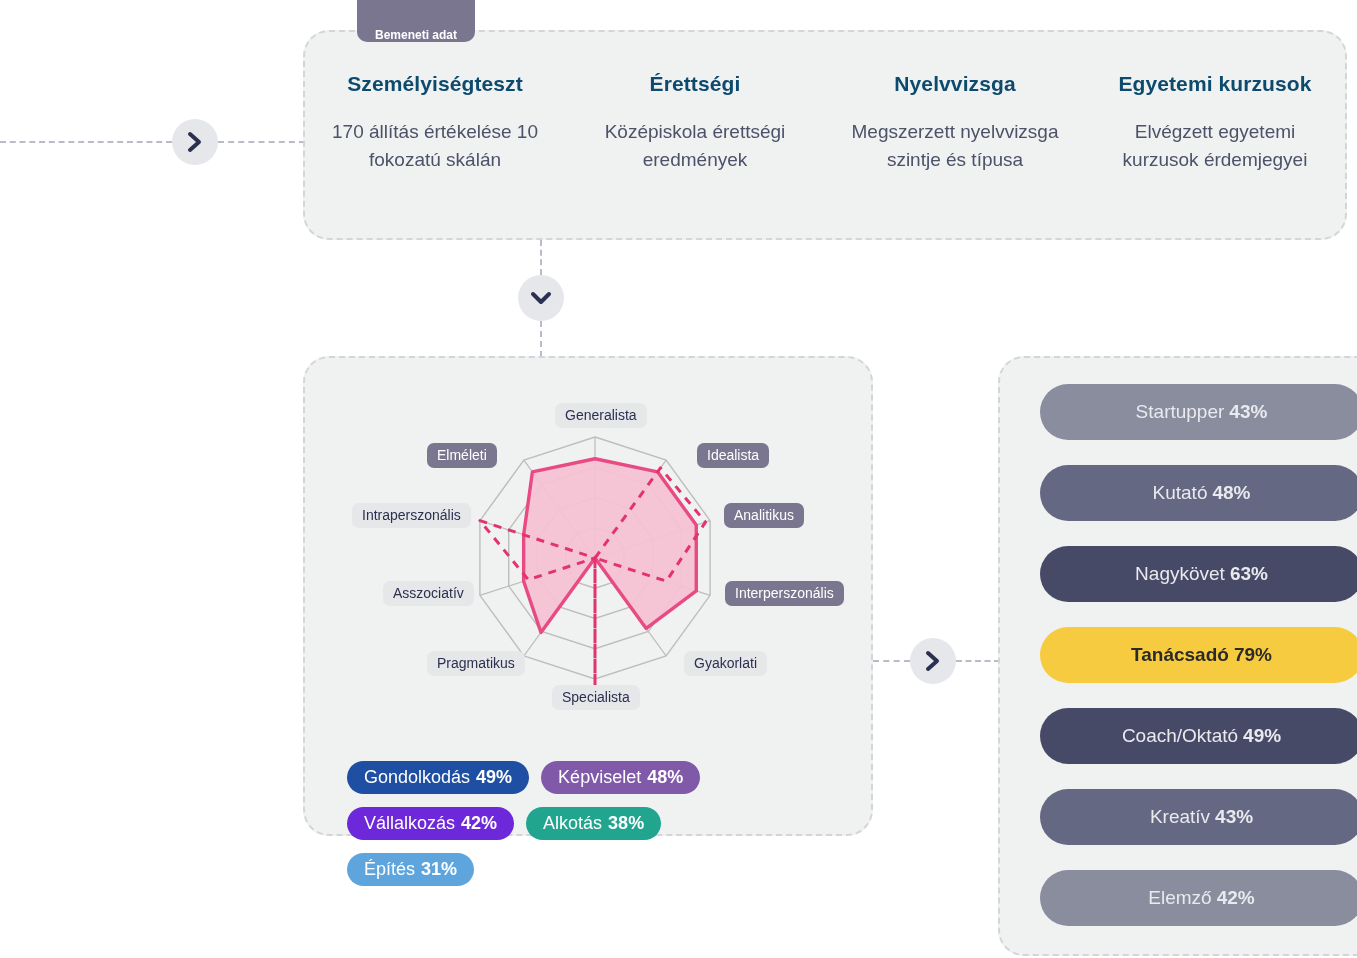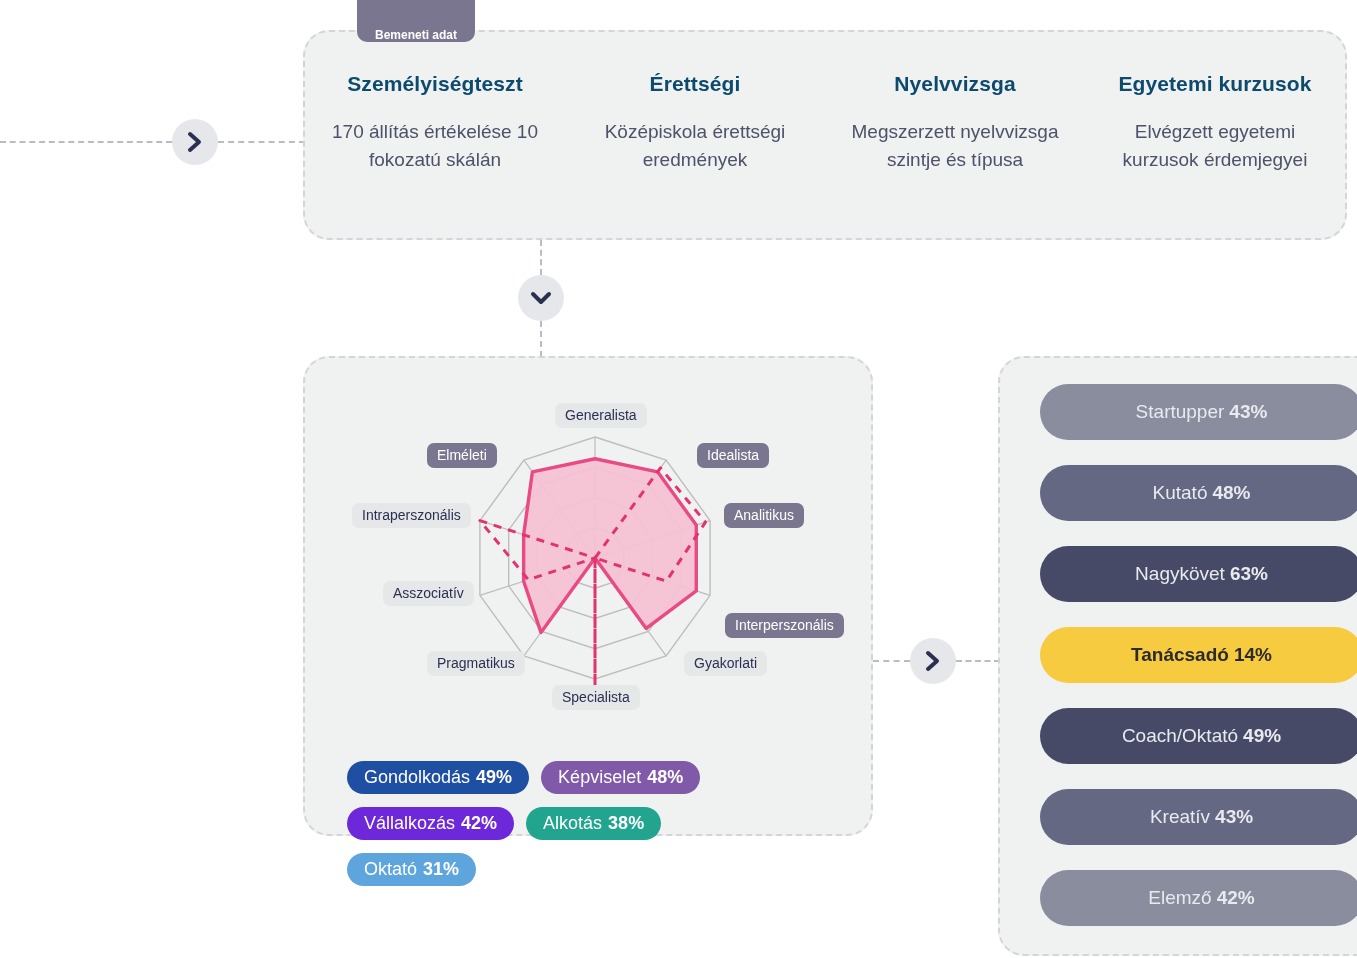--- a/index.html
+++ b/index.html
@@ -270,21 +270,21 @@
             <line x1="290" y1="200" x2="174.92" y2="162.61"></line>
             <line x1="290" y1="200" x2="218.88" y2="102.11"></line>
           </g>
         <polygon id="radar-area" fill="#f4c2d4" fill-opacity="0.95" stroke="#e84a83" stroke-width="3.4" stroke-linejoin="round" points="290.00,100.78 352.59,113.86 391.27,167.10 391.27,232.90 341.21,270.48 290.00,200.00 235.95,274.40 218.65,223.18 218.65,176.82 227.41,113.86"></polygon>
         <polygon id="radar-dashed" fill="none" stroke="#e3336f" stroke-width="3" stroke-dasharray="8 7" stroke-linejoin="round" points="290.00,200.00 355.43,109.94 400.47,164.10 361.35,223.18 290.00,200.00 290.00,330.68 290.00,200.00 223.25,221.69 174.92,162.61 290.00,200.00"></polygon>
       </svg>
 
       <div class="axis-chip chip-light" style="left:250px; top:45px;"><span>Generalista</span></div>
       <div class="axis-chip chip-dark" style="left:392px; top:85px;"><span>Idealista</span></div>
       <div class="axis-chip chip-dark" style="left:419px; top:145px;"><span>Analitikus</span></div>
-      <div class="axis-chip chip-dark" style="left:420px; top:223px;margin-top:32px;"><span>Interperszonális</span></div>
+      <div class="axis-chip chip-dark" style="left:420px; top:223px;"><span>Interperszonális</span></div>
       <div class="axis-chip chip-light" style="left:379px; top:293px;"><span>Gyakorlati</span></div>
       <div class="axis-chip chip-light" style="left:247px; top:327px;"><span>Specialista</span></div>
       <div class="axis-chip chip-light" style="left:122px; top:293px;"><span>Pragmatikus</span></div>
       <div class="axis-chip chip-light" style="left:78px; top:223px;"><span>Asszociatív</span></div>
       <div class="axis-chip chip-light" style="left:47px; top:145px;"><span>Intraperszonális</span></div>
       <div class="axis-chip chip-dark" style="left:122px; top:85px;"><span>Elméleti</span></div>
     </div>
 
     <div class="pill-rows">
       <div class="pill-row">
@@ -302,21 +302,21 @@
           <span>Vállalkozás</span>
           <span class="pv">42%</span>
         </div>
         <div class="pill" style="background:#21a58f;">
           <span>Alkotás</span>
           <span class="pv">38%</span>
         </div>
       </div>
       <div class="pill-row">
         <div class="pill" style="background:#5fa5dd;">
-          <span>Oktató</span>
+          <span>Építés</span>
           <span class="pv">31%</span>
         </div>
       </div>
     </div>
   </div>
 
   <div class="card" id="card-results">
     <div class="result-item" style="background:#898d9e;">
       <span>Startupper</span>
       <span class="rv">43%</span>
@@ -324,21 +324,21 @@
     <div class="result-item" style="background:#646882;">
       <span>Kutató</span>
       <span class="rv">48%</span>
     </div>
     <div class="result-item" style="background:#464a66;">
       <span>Nagykövet</span>
       <span class="rv">63%</span>
     </div>
     <div class="result-item highlight" style="background:#f7cb3f;">
       <span>Tanácsadó</span>
-      <span class="rv">14%</span>
+      <span class="rv">79%</span>
     </div>
     <div class="result-item" style="background:#464a66;">
       <span>Coach/Oktató</span>
       <span class="rv">49%</span>
     </div>
     <div class="result-item" style="background:#646882;align-items:center;">
       <span>Kreatív</span>
       <span class="rv">43%</span>
     </div>
     <div class="result-item" style="background:#898d9e;">

